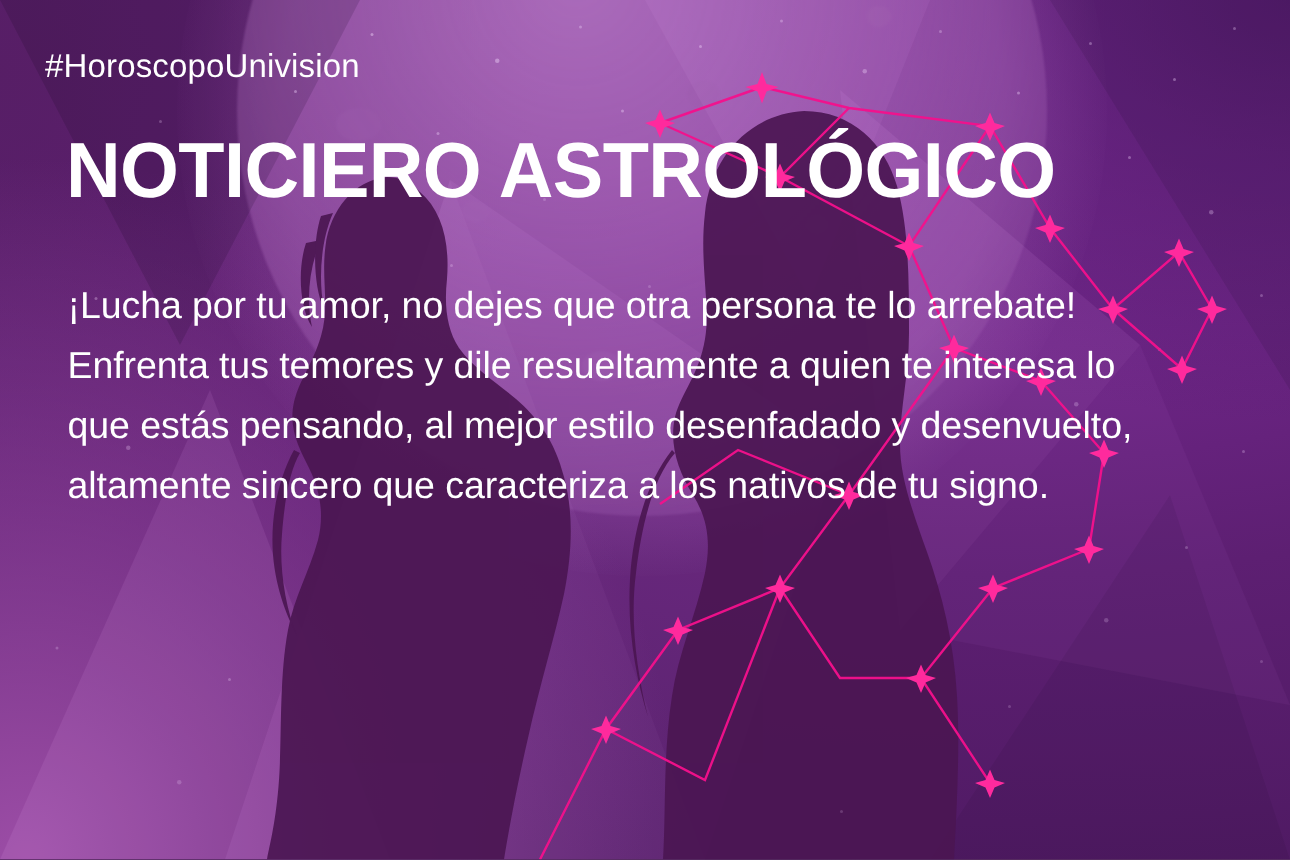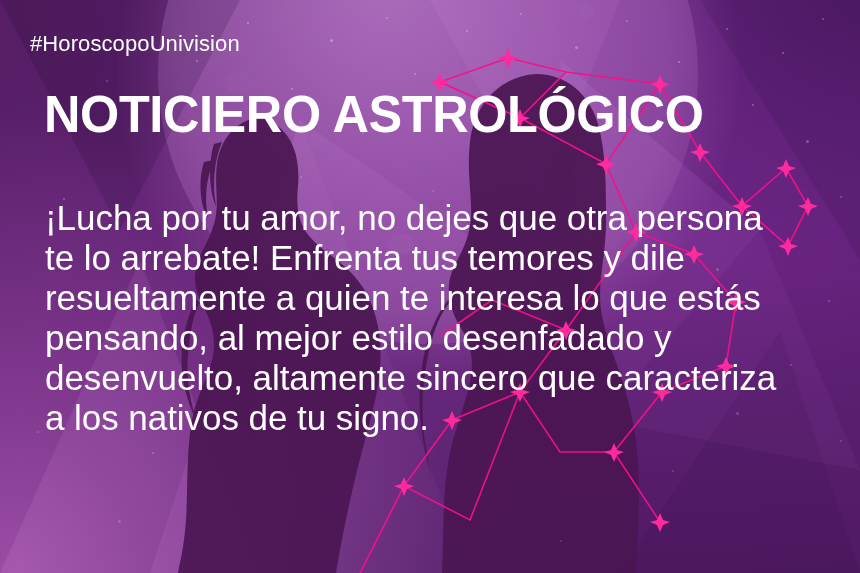--- a/index.html
+++ b/index.html
@@ -101,23 +101,23 @@
     letter-spacing: -0.4px;
     color: #ffffff;
     white-space: nowrap;
     transform: scaleX(0.97);
     transform-origin: left top;
     font-stretch: condensed;
   }
   #body-text {
     position: absolute;
     left: 45px;
-    top: 198px;
+    top: 184px;
     width: 745px;
-    font-size: 35px;
+    font-size: 25px;
     line-height: 40px;
     font-weight: 400;
     color: #ffffff;
     letter-spacing: -0.05px;
   }
 </style>
 </head>
 <body>
 
 <div id="card">

